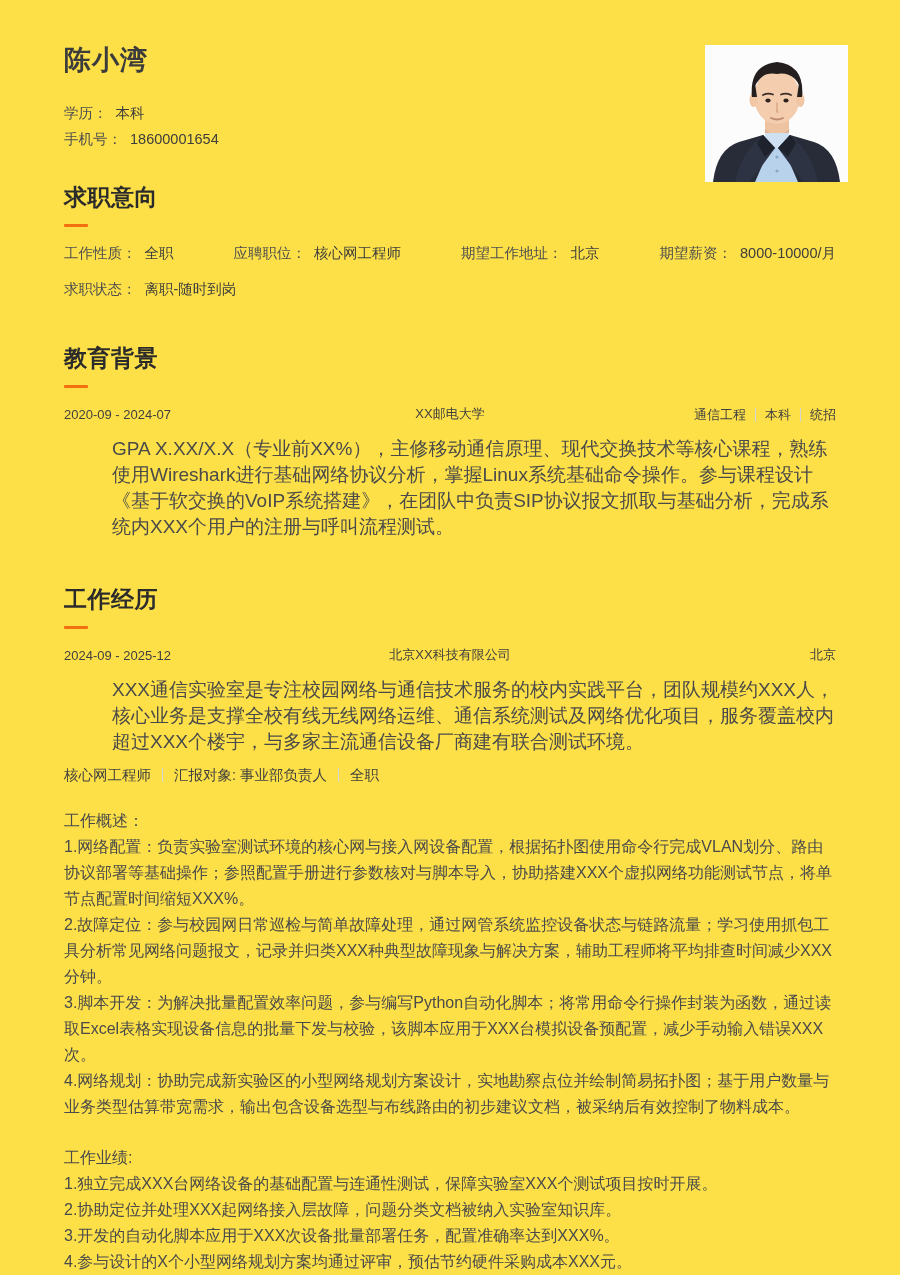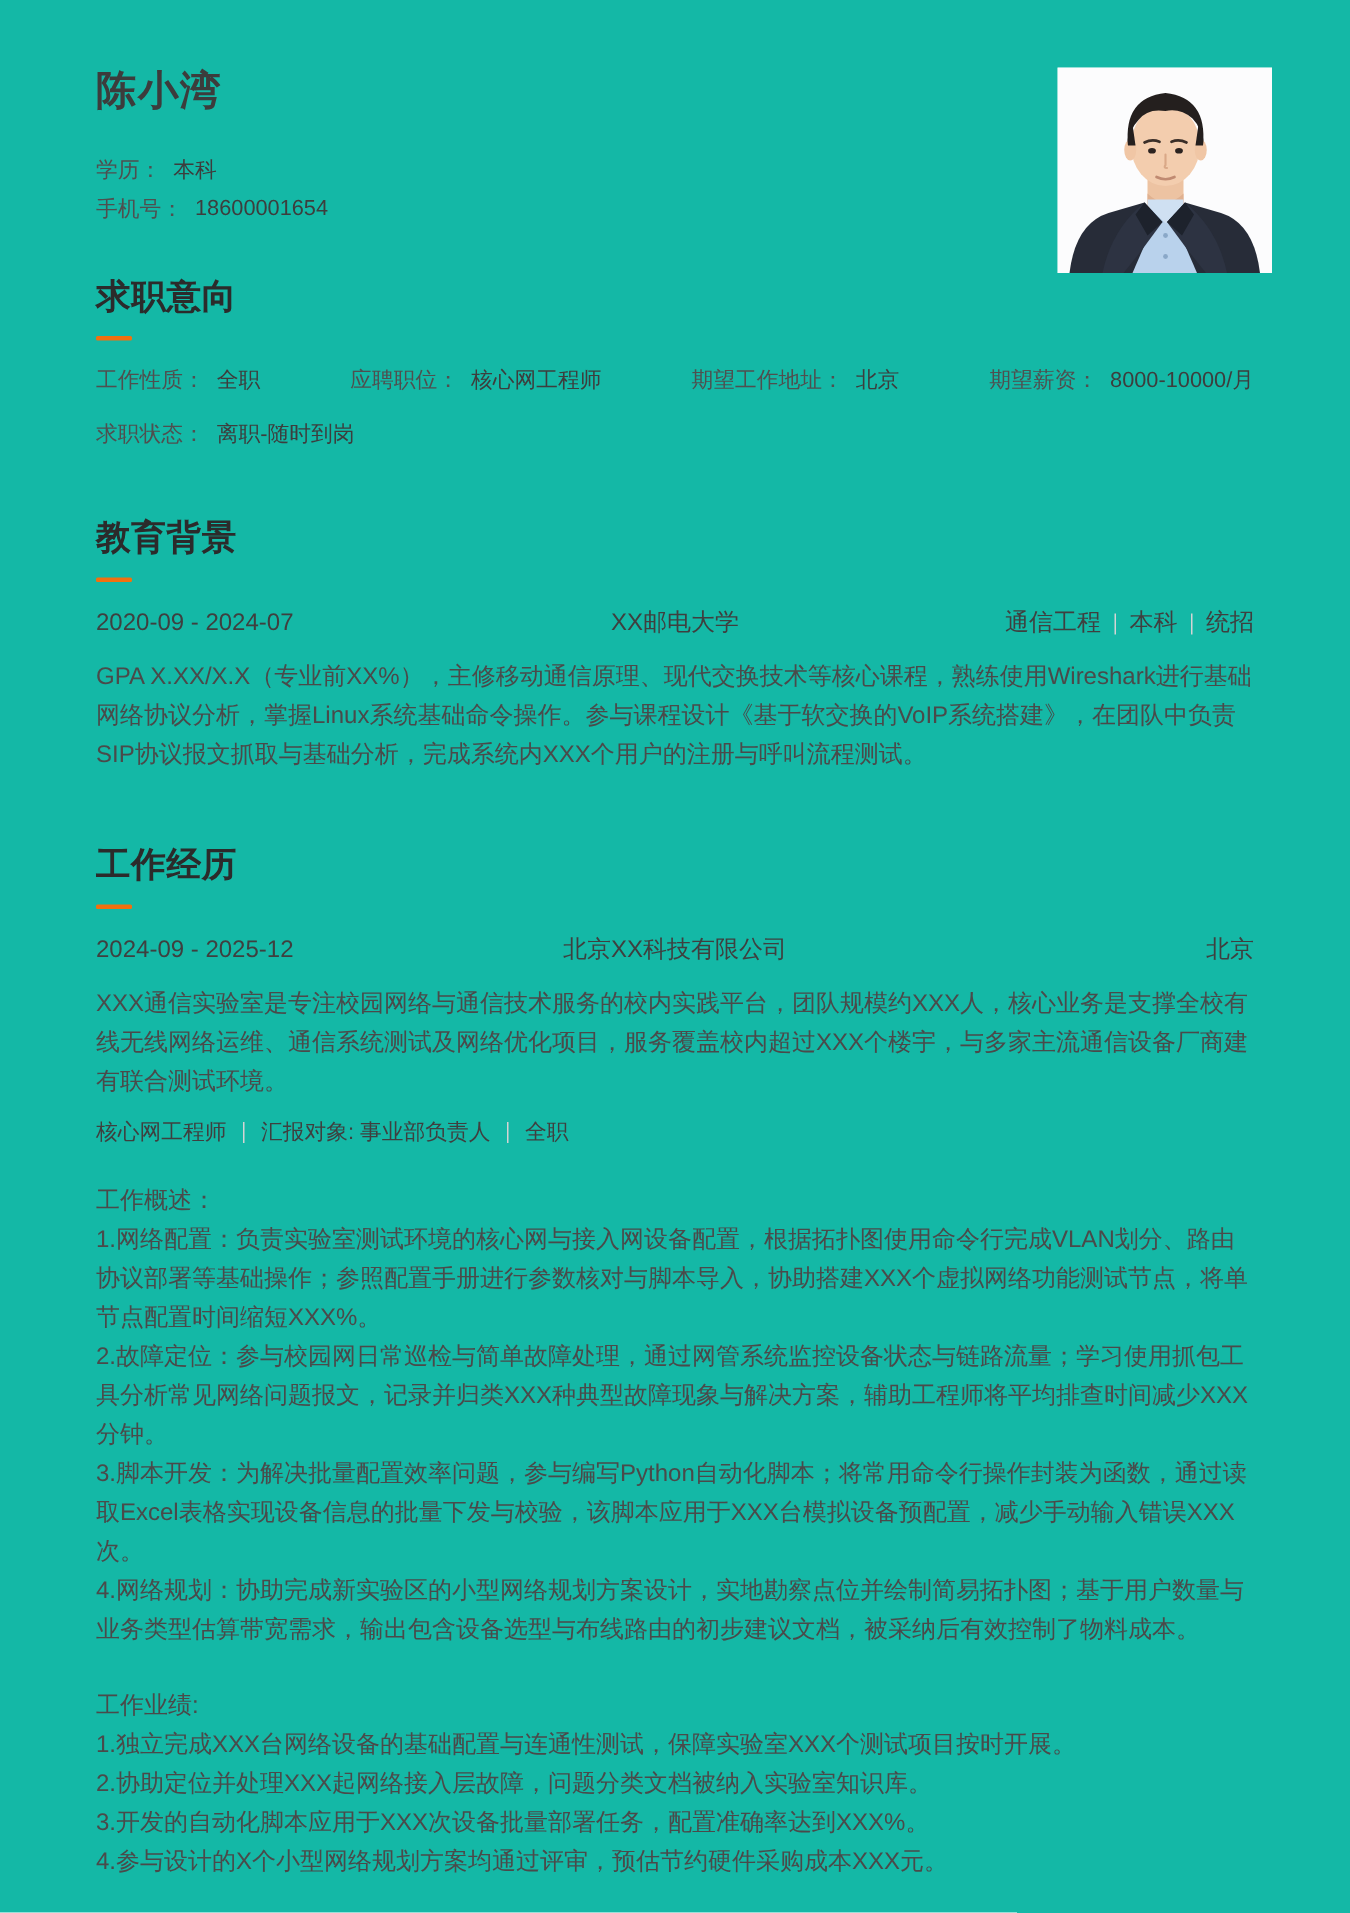--- a/index.html
+++ b/index.html
@@ -1,18 +1,18 @@
 <!DOCTYPE html>
 <html style="--accent: #f2700f;"><head>
 <meta charset="utf-8">
 <style>
   * { margin:0; padding:0; box-sizing:border-box; }
   html,body { background:#ffffff; }
   body { font-family:"Liberation Sans","DejaVu Sans",sans-serif; }
-  .page { position:relative; width:900px; height:1275px; background:#14b8a6; overflow:hidden; margin:0 auto; }
+  .page { position:relative; width:900px; height:1275px; background:#fde047; overflow:hidden; margin:0 auto; }
   .content { padding:0 64px; }
 
   
   .name { padding-top:42px; font-size:27px; font-weight:700; color:#3c3c3c; letter-spacing:1px; }
   .info-grid { display:flex; margin-top:22px; }
   .info-col { display:flex; flex-direction:column; }
   .info-col.left  { width:233px; }
   .info-col.right { width:300px; }
   .info-row { height:26px; display:flex; align-items:center; font-size:14.5px; }
   .info-row .lbl { color:#4f4f4f; margin-right:8px; white-space:nowrap; }
@@ -27,32 +27,32 @@
   .sec-bar { width:24px; height:3px; background:var(--accent,#f2700f); margin-top:11px; border-radius:1px; }
 
   
   .intent-row { display:flex; justify-content:space-between; margin-top:17px; font-size:14.5px; }
   .intent-item { display:flex; }
   .intent-item .lbl { color:#4f4f4f; margin-right:8px; white-space:nowrap; }
   .intent-item .val { color:#3d3d3d; white-space:nowrap; }
   .intent-row.second { justify-content:flex-start; margin-top:17px; }
 
   
-  .meta-row { display:flex; align-items:center; margin-top:17px; font-size:16px; color:#3f3f3f; }
+  .meta-row { display:flex; align-items:center; margin-top:17px; font-size:13px; color:#3f3f3f; }
   .meta-left  { width:220px; }
   .meta-center{ flex:1; text-align:center; }
   .meta-right { width:220px; text-align:right; }
 
   .tag-group { display:inline-flex; align-items:center; }
   .tag-group .tag { padding:0 9px; line-height:14px; }
   .tag-group .tag:first-child { padding-left:0; }
   .tag-group .tag:last-child { padding-right:0; }
   .tag-group .tag + .tag { border-left:1px solid #d4d4d4; }
 
-  .para { margin-top:13px; font-size:16px; line-height:26px; color:#4a4a4a; }
+  .para { margin-top:13px; font-size:19px; line-height:26px; color:#4a4a4a;margin-left:48px; }
   .role-row { margin-top:12px; font-size:14.5px; color:#3f3f3f; }
   .role-row .tag-group .tag { padding:0 11px; }
   .role-row .tag-group .tag:first-child { padding-left:0; }
 
   .plist { margin-top:25px; font-size:16px; line-height:26px; color:#4a4a4a; }
   .plist .pline { margin:0; }
   .gap-block { margin-top:25px; }
 </style>
 </head>
 <body>

